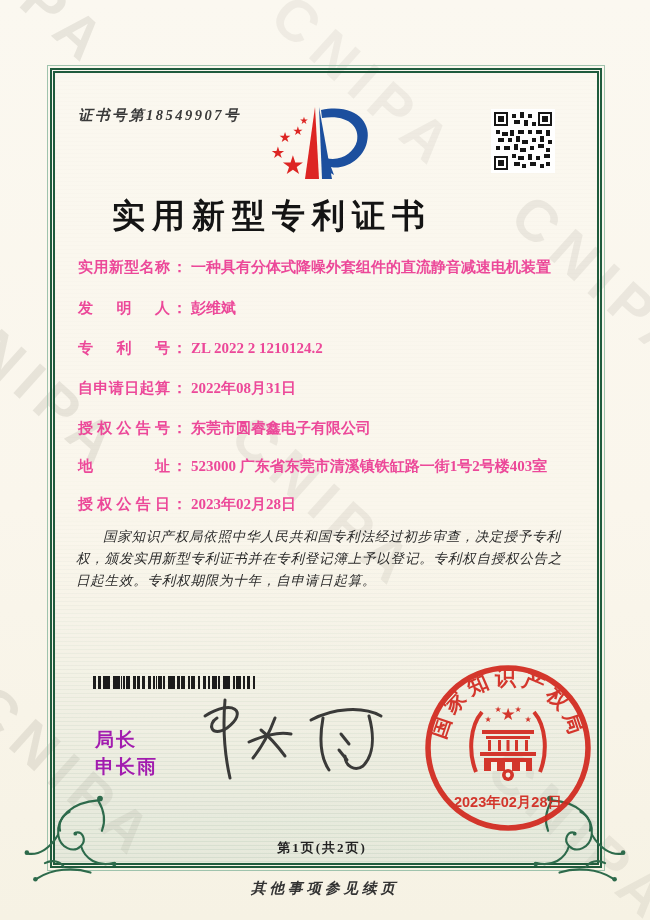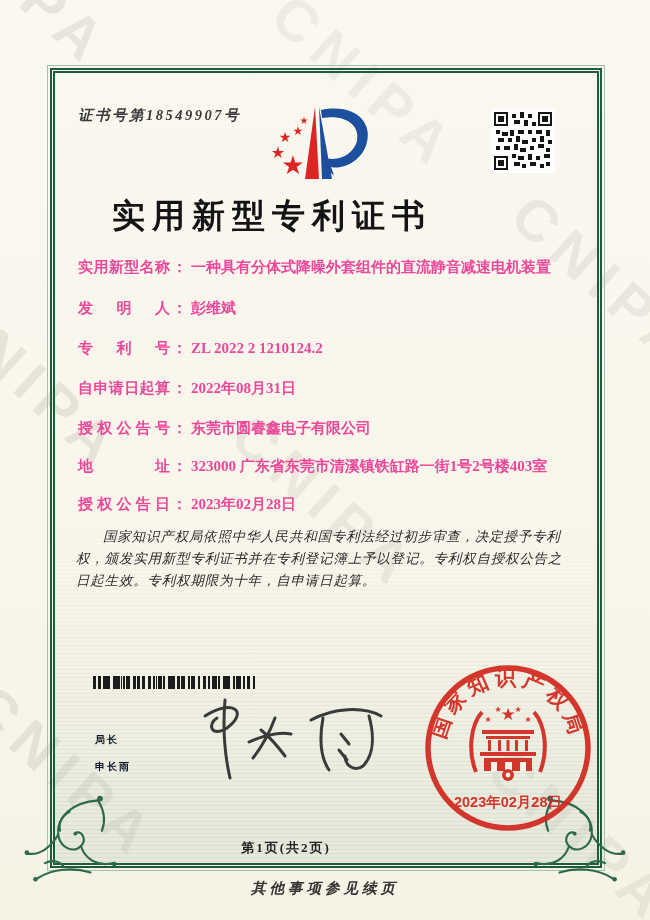--- a/index.html
+++ b/index.html
@@ -58,28 +58,28 @@
   .barcode{
     position:absolute;z-index:4;left:93px;top:676px;width:165px;height:13px;
     background-image:
       repeating-linear-gradient(90deg,#1c1c1c 0 2px,rgba(0,0,0,0) 2px 5px),
       repeating-linear-gradient(90deg,#1c1c1c 0 1px,rgba(0,0,0,0) 1px 7px),
       repeating-linear-gradient(90deg,#1c1c1c 0 3px,rgba(0,0,0,0) 3px 11px);
   }
   .signatory{
     position:absolute;z-index:4;left:95px;top:726px;
     font-family:"Liberation Sans","DejaVu Sans",sans-serif;
-    font-size:10px;font-weight:bold;color:#0f172a;line-height:27px;letter-spacing:2px;
+    font-size:19px;font-weight:bold;color:#a21caf;line-height:27px;letter-spacing:2px;
   }
   .autograph{position:absolute;z-index:5;left:183px;top:690px;width:212px;height:100px;}
   .seal{position:absolute;z-index:5;left:420px;top:660px;width:176px;height:176px;opacity:.93;}
   .seal text{font-family:"Liberation Sans","DejaVu Sans",sans-serif;font-weight:bold;}
   .page-ind{
     position:absolute;z-index:4;left:50px;top:839px;width:472px;text-align:center;
-    font-size:13px;font-weight:600;letter-spacing:2px;color:#222;
+    font-size:13px;font-weight:600;letter-spacing:2px;color:#222;padding-left:36px;
   }
   .cont-note{
     position:absolute;z-index:4;left:0;top:879px;width:650px;text-align:center;
     font-size:14.5px;font-weight:600;letter-spacing:4px;color:#333;font-style:italic;
   }
 </style>
 </head>
 <body>
 
 <span class="wm" style="left:-95px;top:-55px">CNIPA</span>
@@ -207,21 +207,21 @@
 <div class="row" style="top:339px">
   <span class="flabel">专利号</span><span class="fcolon">：</span><span class="fval">ZL 2022 2 1210124.2</span>
 </div>
 <div class="row" style="top:379px">
   <span class="flabel">自申请日起算</span><span class="fcolon">：</span><span class="fval">2022年08月31日</span>
 </div>
 <div class="row" style="top:419px">
   <span class="flabel">授权公告号</span><span class="fcolon">：</span><span class="fval">东莞市圆睿鑫电子有限公司</span>
 </div>
 <div class="row" style="top:457px">
-  <span class="flabel">地址</span><span class="fcolon">：</span><span class="fval">323000 广东省东莞市清溪镇铁缸路一街1号2号楼403室</span>
+  <span class="flabel">地址</span><span class="fcolon">：</span><span class="fval">523000 广东省东莞市清溪镇铁缸路一街1号2号楼403室</span>
 </div>
 <div class="row" style="top:495px">
   <span class="flabel">授权公告日</span><span class="fcolon">：</span><span class="fval">2023年02月28日</span>
 </div>
 
 <div class="paras">
   <p>国家知识产权局依照中华人民共和国专利法经过初步审查，决定授予专利权，颁发实用新型专利证书并在专利登记簿上予以登记。专利权自授权公告之日起生效。专利权期限为十年，自申请日起算。</p>
 </div>
 
 <div class="barcode"></div>

